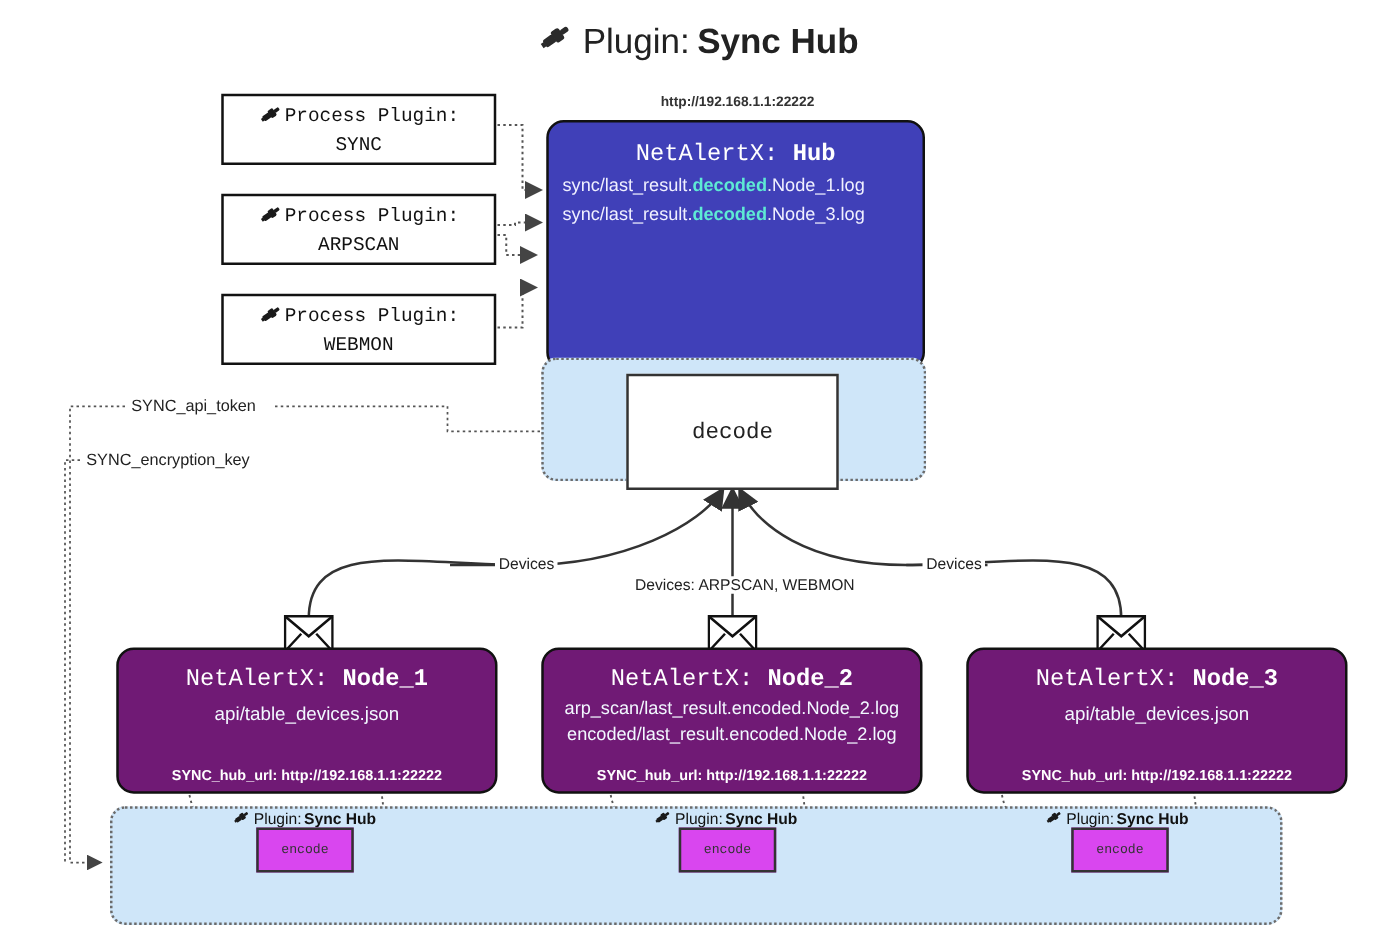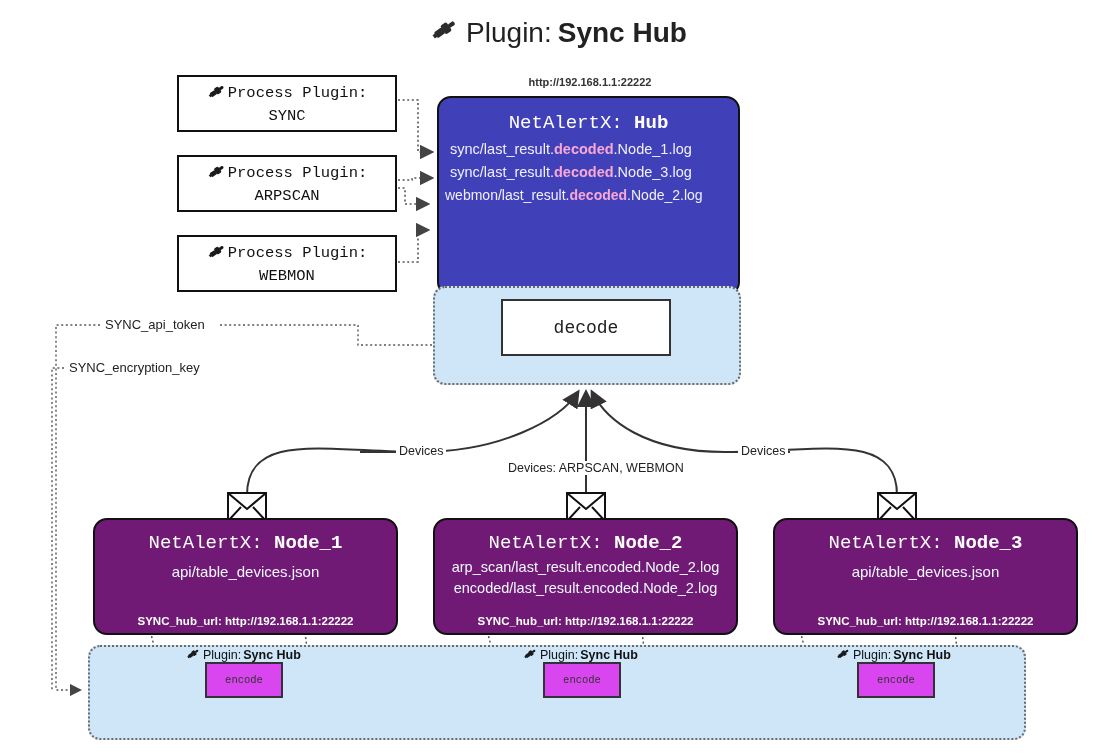--- a/index.html
+++ b/index.html
@@ -24,27 +24,27 @@
   .procbox .l2{font-size:15.5px;}
 
   
   #huburl{left:440px;top:76px;width:300px;text-align:center;font-size:11px;color:#333;font-weight:600;}
   #hub{left:437px;top:96px;width:303px;height:200px;background:#4040b8;border:2.5px solid #111;
        border-radius:14px;color:#fff;}
   #hub .hubtitle{text-align:center;font-family:"Liberation Mono","DejaVu Sans Mono",monospace;
        font-size:19px;margin-top:14px;}
   #hub .hubtitle b{font-weight:700;}
   #hub .logline{font-size:14.5px;padding-left:11px;margin-top:7px;white-space:nowrap;color:#f0f0ff;}
-  #hub .logline b{font-weight:700;color:#f9a8d4;}
+  #hub .logline b{font-weight:700;color:#5eead4;}
   #hub .ll-wide{font-size:14px;padding-left:6px;}
 
   
   #decodewrap{left:433px;top:286px;width:308px;height:99px;background:#cfe6f9;
               border:2px dotted #6b6b6b;border-radius:12px;}
-  #decodebox{left:501px;top:299px;width:170px;height:57px;background:#fff;border:2px solid #333;
+  #decodebox{left:501px;top:299px;width:170px;height:93px;background:#fff;border:2px solid #333;
              display:flex;align-items:center;justify-content:center;
              font-family:"Liberation Mono","DejaVu Sans Mono",monospace;font-size:18px;color:#222;}
 
   
   .edgelabel{font-size:12.5px;color:#222;background:#fff;padding:0 3px;white-space:nowrap;}
 
   
   .node{width:305px;height:117px;background:#701a75;border:2.5px solid #111;border-radius:14px;color:#fff;}
   .node .ntitle{text-align:center;font-family:"Liberation Mono","DejaVu Sans Mono",monospace;
                 font-size:19px;margin-top:12px;color:#fff;}
@@ -180,23 +180,20 @@
   <div class="hubtitle">
     <span>NetAlertX:</span>
     <b>Hub</b>
   </div>
   <div class="logline">
     <span>sync/last_result.</span><b>decoded</b><span>.Node_1.log</span>
   </div>
   <div class="logline">
     <span>sync/last_result.</span><b>decoded</b><span>.Node_3.log</span>
   </div>
-  <div class="logline ll-wide">
-    <span>webmon/last_result.</span><b>decoded</b><span>.Node_2.log</span>
-  </div>
 </div>
 
 <div class="abs" id="decodewrap"></div>
 <div class="abs" id="decodebox">decode</div>
 
 <div class="abs tokenlabel" style="left:102px;top:317px;">SYNC_api_token</div>
 <div class="abs tokenlabel" style="left:66px;top:360px;">SYNC_encryption_key</div>
 
 <div class="abs edgelabel" style="left:396px;top:444px;">Devices</div>
 <div class="abs edgelabel" style="left:738px;top:444px;">Devices</div>

